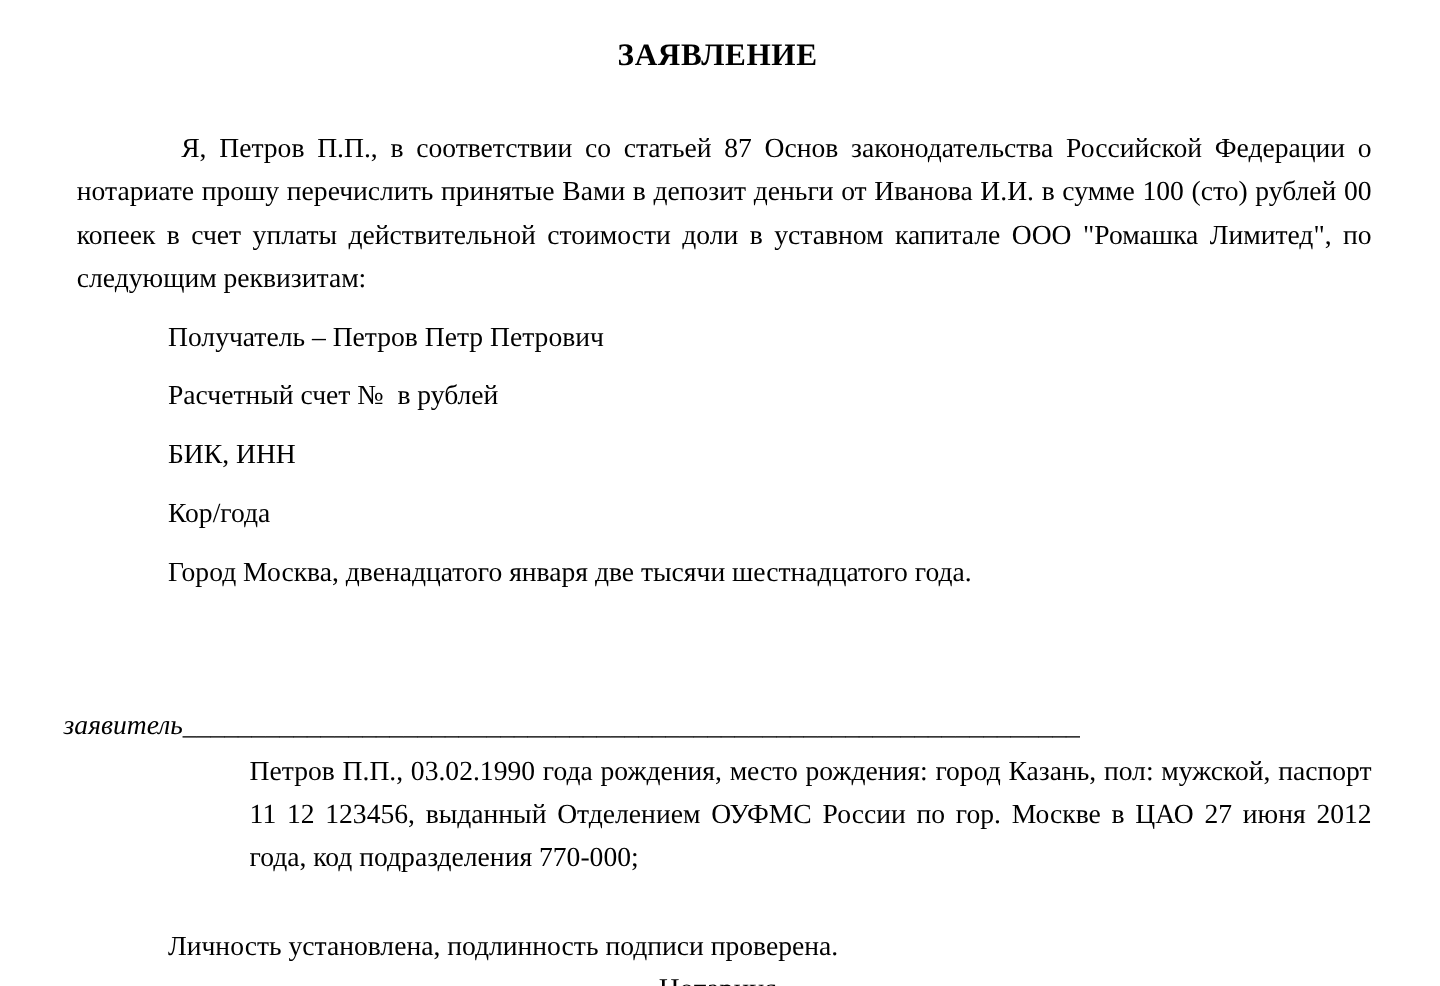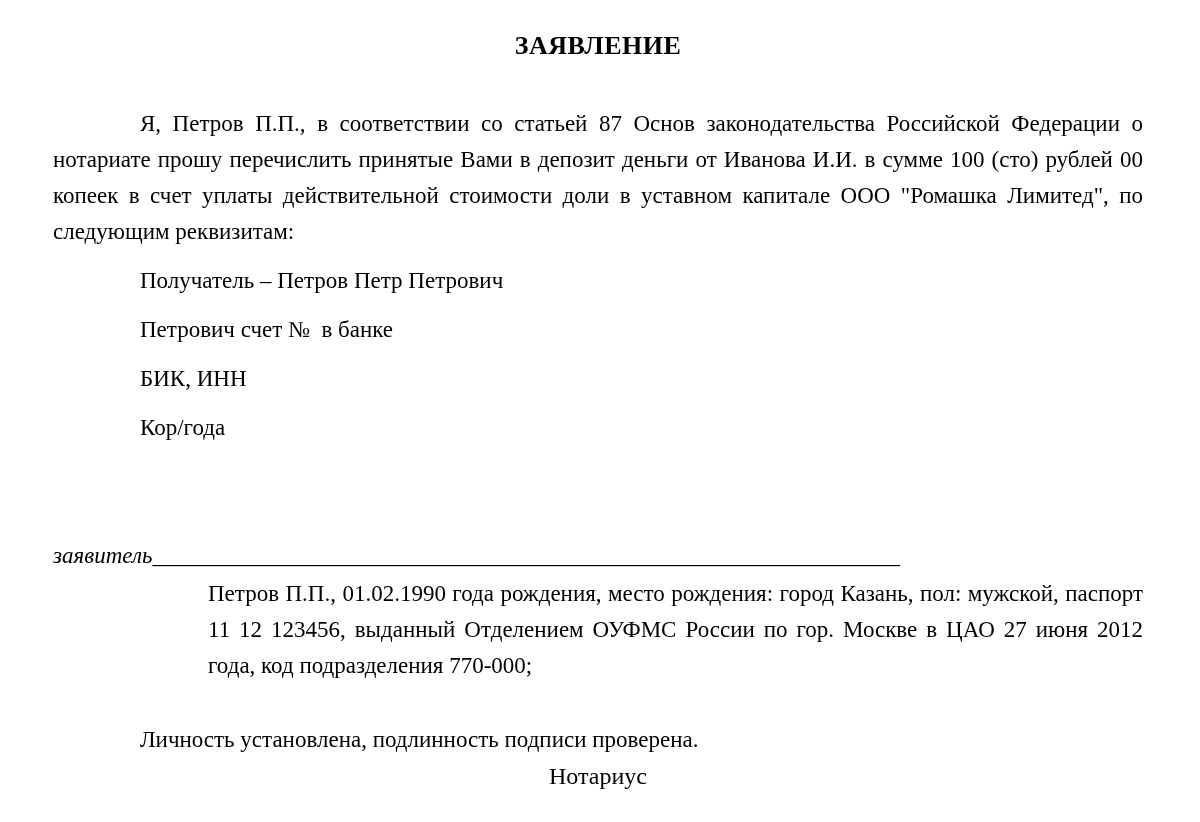--- a/index.html
+++ b/index.html
@@ -22,21 +22,21 @@
   }
   .doc-title {
     margin: 0;
     text-align: center;
     font-size: 26px;
     line-height: 32px;
     font-weight: bold;
     letter-spacing: 0.5px;
   }
   .main-paragraph {
-    margin: 44px 0 0 0;
+    margin: 44px 0 0 11px;
     text-align: justify;
     text-indent: 87px;
   }
   .requisite-line {
     padding-left: 87px;
     white-space: pre-wrap;
     margin-top: 13px;
   }
   .signature-row {
     margin-top: 92px;
@@ -67,30 +67,31 @@
 <body>
 
 <div class="page">
 
   <h1 class="doc-title">ЗАЯВЛЕНИЕ</h1>
 
   <p class="main-paragraph">Я, Петров П.П., в соответствии со статьей 87 Основ законодательства Российской Федерации о нотариате прошу перечислить принятые Вами в депозит деньги от Иванова И.И. в сумме 100 (сто) рублей 00 копеек в счет уплаты действительной стоимости доли в уставном капитале ООО "Ромашка Лимитед", по следующим реквизитам:</p>
 
   <div class="requisite-line">Получатель – Петров Петр Петрович</div>
 
-  <div class="requisite-line">Петрович счет №  в банке</div>
+  <div class="requisite-line">Расчетный счет №  в рублей</div>
 
   <div class="requisite-line">БИК, ИНН</div>
 
   <div class="requisite-line">Кор/года</div>
 
+  <div class="requisite-line">Город Москва, двенадцатого января две тысячи шестнадцатого года.</div>
 
   <div class="signature-row">
     <span class="sig-label">заявитель</span><span class="sig-line">_________________________________________________________________</span>
   </div>
 
-  <p class="passport-paragraph">Петров П.П., 01.02.1990 года рождения, место рождения: город Казань, пол: мужской, паспорт 11 12 123456, выданный Отделением ОУФМС России по гор. Москве в ЦАО 27 июня 2012 года, код подразделения 770-000;</p>
+  <p class="passport-paragraph">Петров П.П., 03.02.1990 года рождения, место рождения: город Казань, пол: мужской, паспорт 11 12 123456, выданный Отделением ОУФМС России по гор. Москве в ЦАО 27 июня 2012 года, код подразделения 770-000;</p>
 
   <div class="verification-line">Личность установлена, подлинность подписи проверена.</div>
 
   <div class="notary-label">Нотариус</div>
 
 </div>
 
 </body></html>

